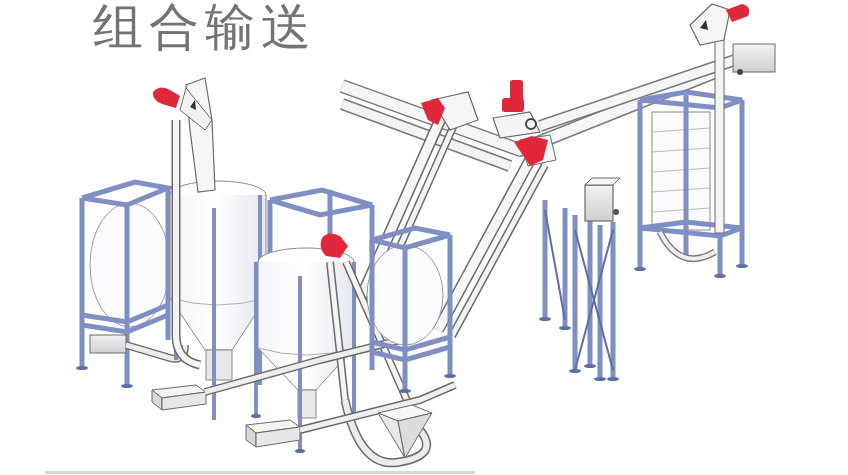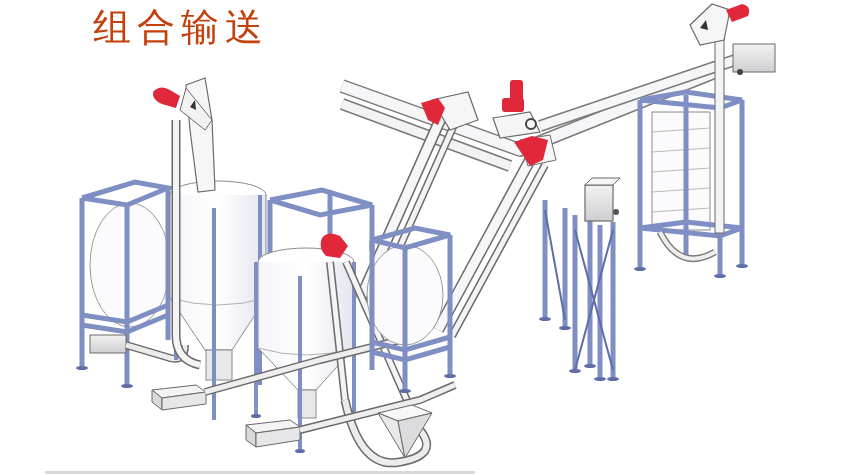--- a/index.html
+++ b/index.html
@@ -1,20 +1,20 @@
 <!DOCTYPE html>
 <html><head>
   <meta charset="utf-8">
   <style>
     html, body { margin: 0; padding: 0; background: #ffffff; }
     body { width: 848px; height: 475px; overflow: hidden; position: relative; font-family: "DejaVu Sans", sans-serif; }
     .title {
       position: absolute; left: 93px; top: 4px;
       font-family: "DejaVu Sans", sans-serif;
-      font-size: 38px; color: #c2410c; letter-spacing: 6px; font-weight: normal;
+      font-size: 50px; color: #737373; letter-spacing: 6px; font-weight: normal;
       line-height: 46px;
     }
     svg.scene { position: absolute; left: 0; top: 0; }
     .bottom-rule { position: absolute; left: 45px; top: 471px; width: 430px; height: 3px; background: #d8d8d8; }
   </style>
 </head>
 <body style="--frame: #7f8fc4;">
 
 <div class="title">组合输送</div>
 

